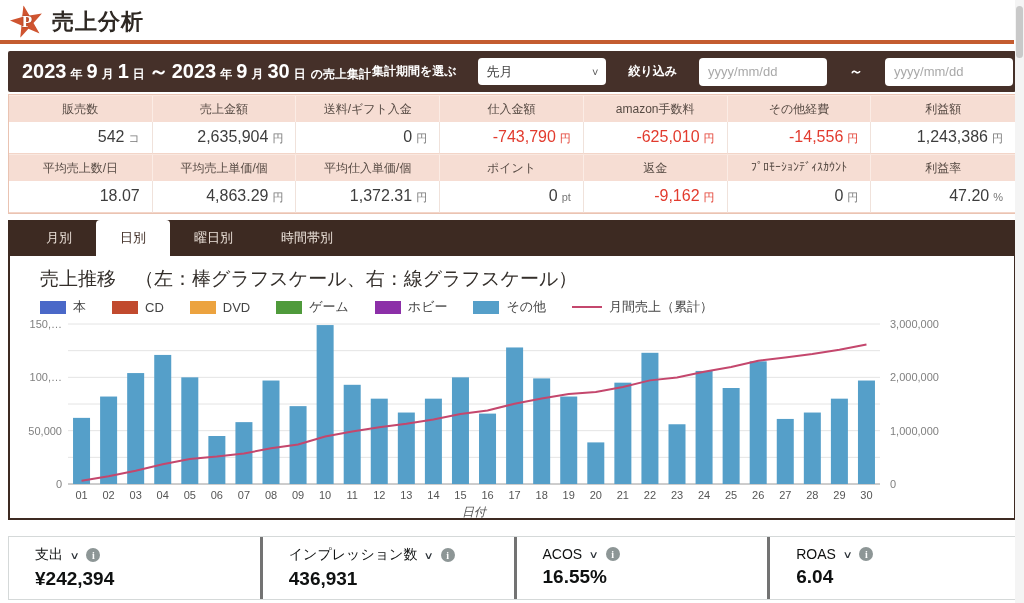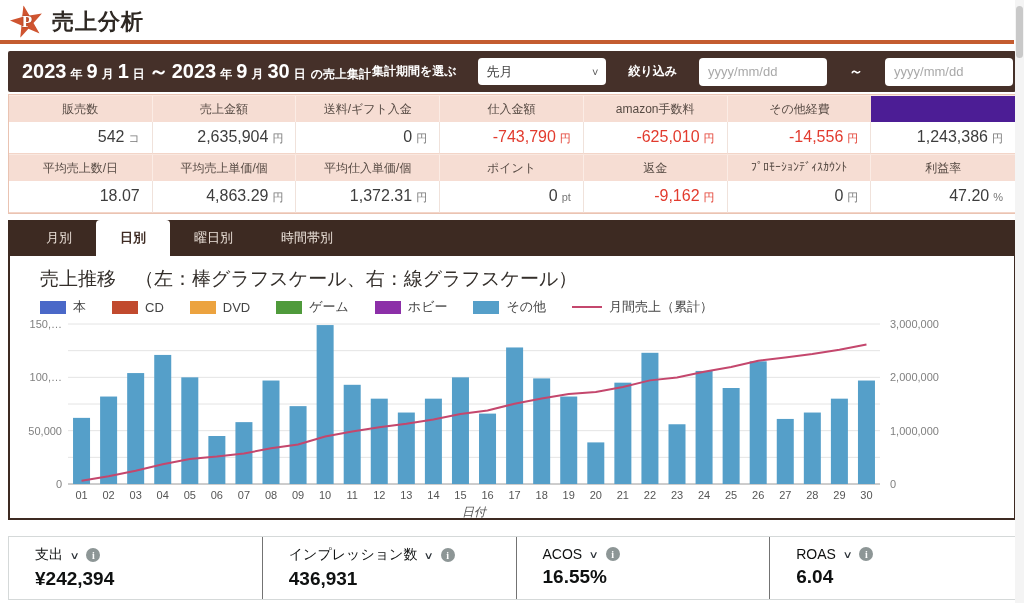--- a/index.html
+++ b/index.html
@@ -47,34 +47,34 @@
   .val-num { font-size:16px; color:#3d3d3d; }
   .val-num.neg { color:#e23b2e; }
   .val-unit { font-size:11px; color:#777; margin-left:4px; }
   .val-unit.neg { color:#e23b2e; }
 
   
   .chart-panel { margin:6px 8px 0 8px; }
   .tabs-bar { background:#3d2a22; height:36px; display:flex; align-items:center; padding-left:14px; }
   .tab { height:36px; display:flex; align-items:center; padding:0 24px; font-size:13px;
     color:#ece2da; cursor:pointer; }
-  .tab.active { background:#fff; color:#3d2a22; border-radius:4px 4px 0 0; font-weight:bold; }
+  .tab.active { background:#fff; color:#3d2a22; border-radius:4px 4px 0 0; font-weight:normal; }
   .panel-body { background:#fff; border:2px solid #3d2a22; border-top:none; padding:8px 12px 4px 12px;
     height:264px; }
   .chart-title { font-size:19px; font-weight:normal; color:#332e2a; padding:2px 0 6px 18px; }
   .legend-row { display:flex; align-items:center; gap:26px; padding-left:18px; margin-bottom:2px; }
   .legend-item { display:flex; align-items:center; gap:7px; font-size:13px; color:#444; }
   .legend-swatch { width:26px; height:13px; display:inline-block; }
   .legend-line { width:30px; height:2px; display:inline-block; }
   svg text { font-family:"Liberation Sans","DejaVu Sans",sans-serif; }
 
   
   .footer-strip { margin:16px 0 0 8px; width:1016px; height:64px; background:#fff;
     border:1px solid #d5d9d9; border-right:none; display:grid; grid-template-columns:repeat(4,1fr); }
-  .metric-card { padding:9px 0 0 26px; border-right:1px solid #737373; }
+  .metric-card { padding:9px 0 0 26px; border-right:3px solid #737373; }
   .metric-label-row { display:flex; align-items:center; gap:8px; font-size:14px; color:#0f1111; }
   .metric-chevron { font-size:10px; color:#2b3137; transform:scaleX(1.4); }
   .info-icon { width:14px; height:14px; border-radius:50%; background:#8d9696; color:#fff;
     font-size:10px; font-weight:bold; display:inline-flex; align-items:center; justify-content:center;
     font-family:"Liberation Serif",serif; }
   .metric-value { font-size:19px; font-weight:bold; color:#0f1111; margin-top:4px; }
 
   
   .scrollbar-track { position:fixed; top:0; right:0; width:9px; height:603px; background:#f4f4f4; }
   .scrollbar-thumb { position:absolute; top:6px; left:1px; width:7px; height:52px;
@@ -122,20 +122,21 @@
 </div>
 
 <div class="summary-table" id="summary-table">
     <div class="sum-row head">
       <div class="cell">販売数</div>
       <div class="cell">売上金額</div>
       <div class="cell">送料/ギフト入金</div>
       <div class="cell">仕入金額</div>
       <div class="cell">amazon手数料</div>
       <div class="cell">その他経費</div>
+      <div class="cell">利益額</div>
     </div>
     <div class="sum-row vals">
       <div class="cell"><span class="val-num">542</span><span class="val-unit">コ</span></div>
       <div class="cell"><span class="val-num">2,635,904</span><span class="val-unit">円</span></div>
       <div class="cell"><span class="val-num">0</span><span class="val-unit">円</span></div>
       <div class="cell"><span class="val-num neg">-743,790</span><span class="val-unit neg">円</span></div>
       <div class="cell"><span class="val-num neg">-625,010</span><span class="val-unit neg">円</span></div>
       <div class="cell"><span class="val-num neg">-14,556</span><span class="val-unit neg">円</span></div>
       <div class="cell"><span class="val-num">1,243,386</span><span class="val-unit">円</span></div>
     </div>

